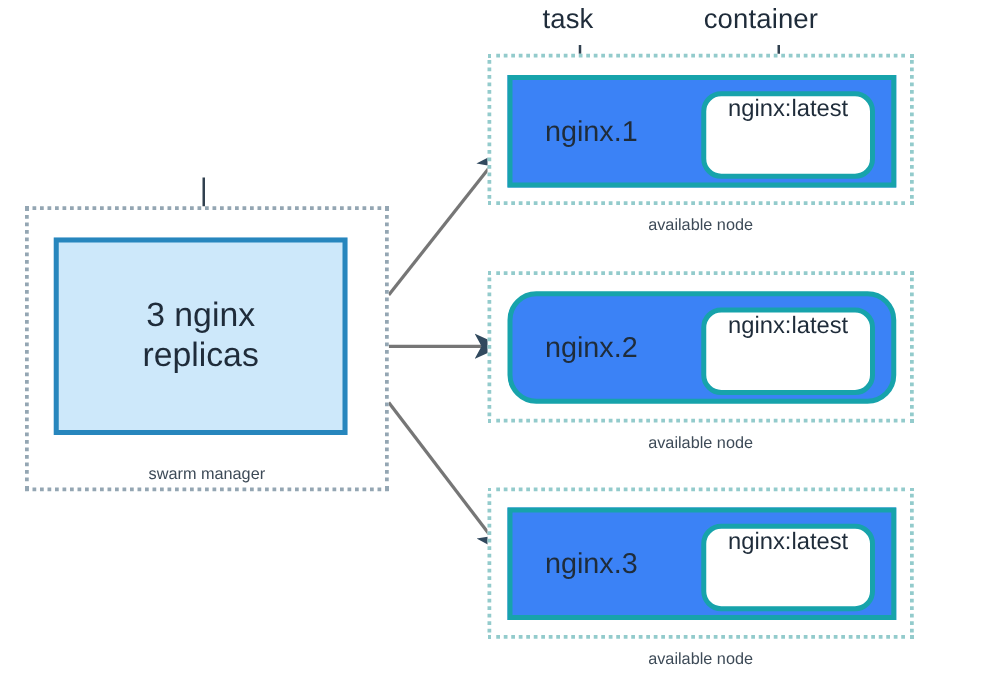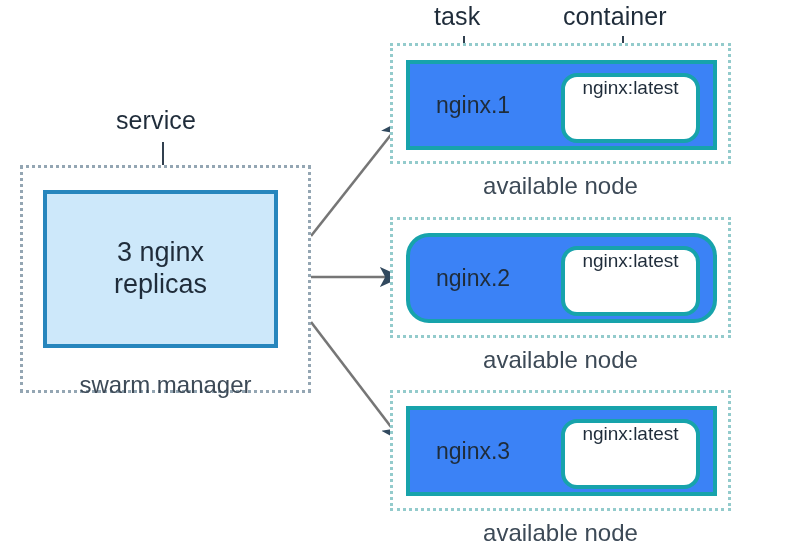--- a/index.html
+++ b/index.html
@@ -26,21 +26,21 @@
     left: 0;
     top: 0;
     width: 800px;
     height: 552px;
     pointer-events: none;
   }
 
   
   .anno {
     position: absolute;
-    font-size: 25px;
+    font-size: 22px;
     color: #1f2c3a;
     white-space: nowrap;
     letter-spacing: 0.1px;
   }
   .leader {
     position: absolute;
     width: 0;
     border-left: 2px solid #31404f;
   }
 
@@ -69,21 +69,21 @@
     justify-content: center;
   }
   .service-box-label {
     font-size: 27px;
     line-height: 1.18;
     text-align: center;
     color: #1f2c3a;
   }
   .zone-caption {
     position: absolute;
-    font-size: 24px;
+    font-size: 13px;
     color: #3d4a57;
     white-space: nowrap;
     text-align: center;
   }
   .service-caption {
     left: 20px;
     top: 344px;
     width: 291px;
     margin-top: 27px;
   }
@@ -137,21 +137,20 @@
   .node-caption {
     left: 390px;
     width: 341px;
   }
 </style>
 </head>
 <body>
 
 <div id="stage">
 
-  <div class="anno" style="left:116px; top:106px;">service</div>
   <div class="leader" style="left:162px; top:142px; height:86px;"></div>
 
   <div class="anno" style="left:434px; top:2px;">task</div>
   <div class="leader" style="left:463px; top:36px; height:72px;"></div>
 
   <div class="anno" style="left:551px; top:2px;margin-left:12px;">container</div>
   <div class="leader" style="left:622px; top:36px; height:72px;"></div>
 
   <svg class="arrow-layer" viewBox="0 0 800 552">
     <defs>

